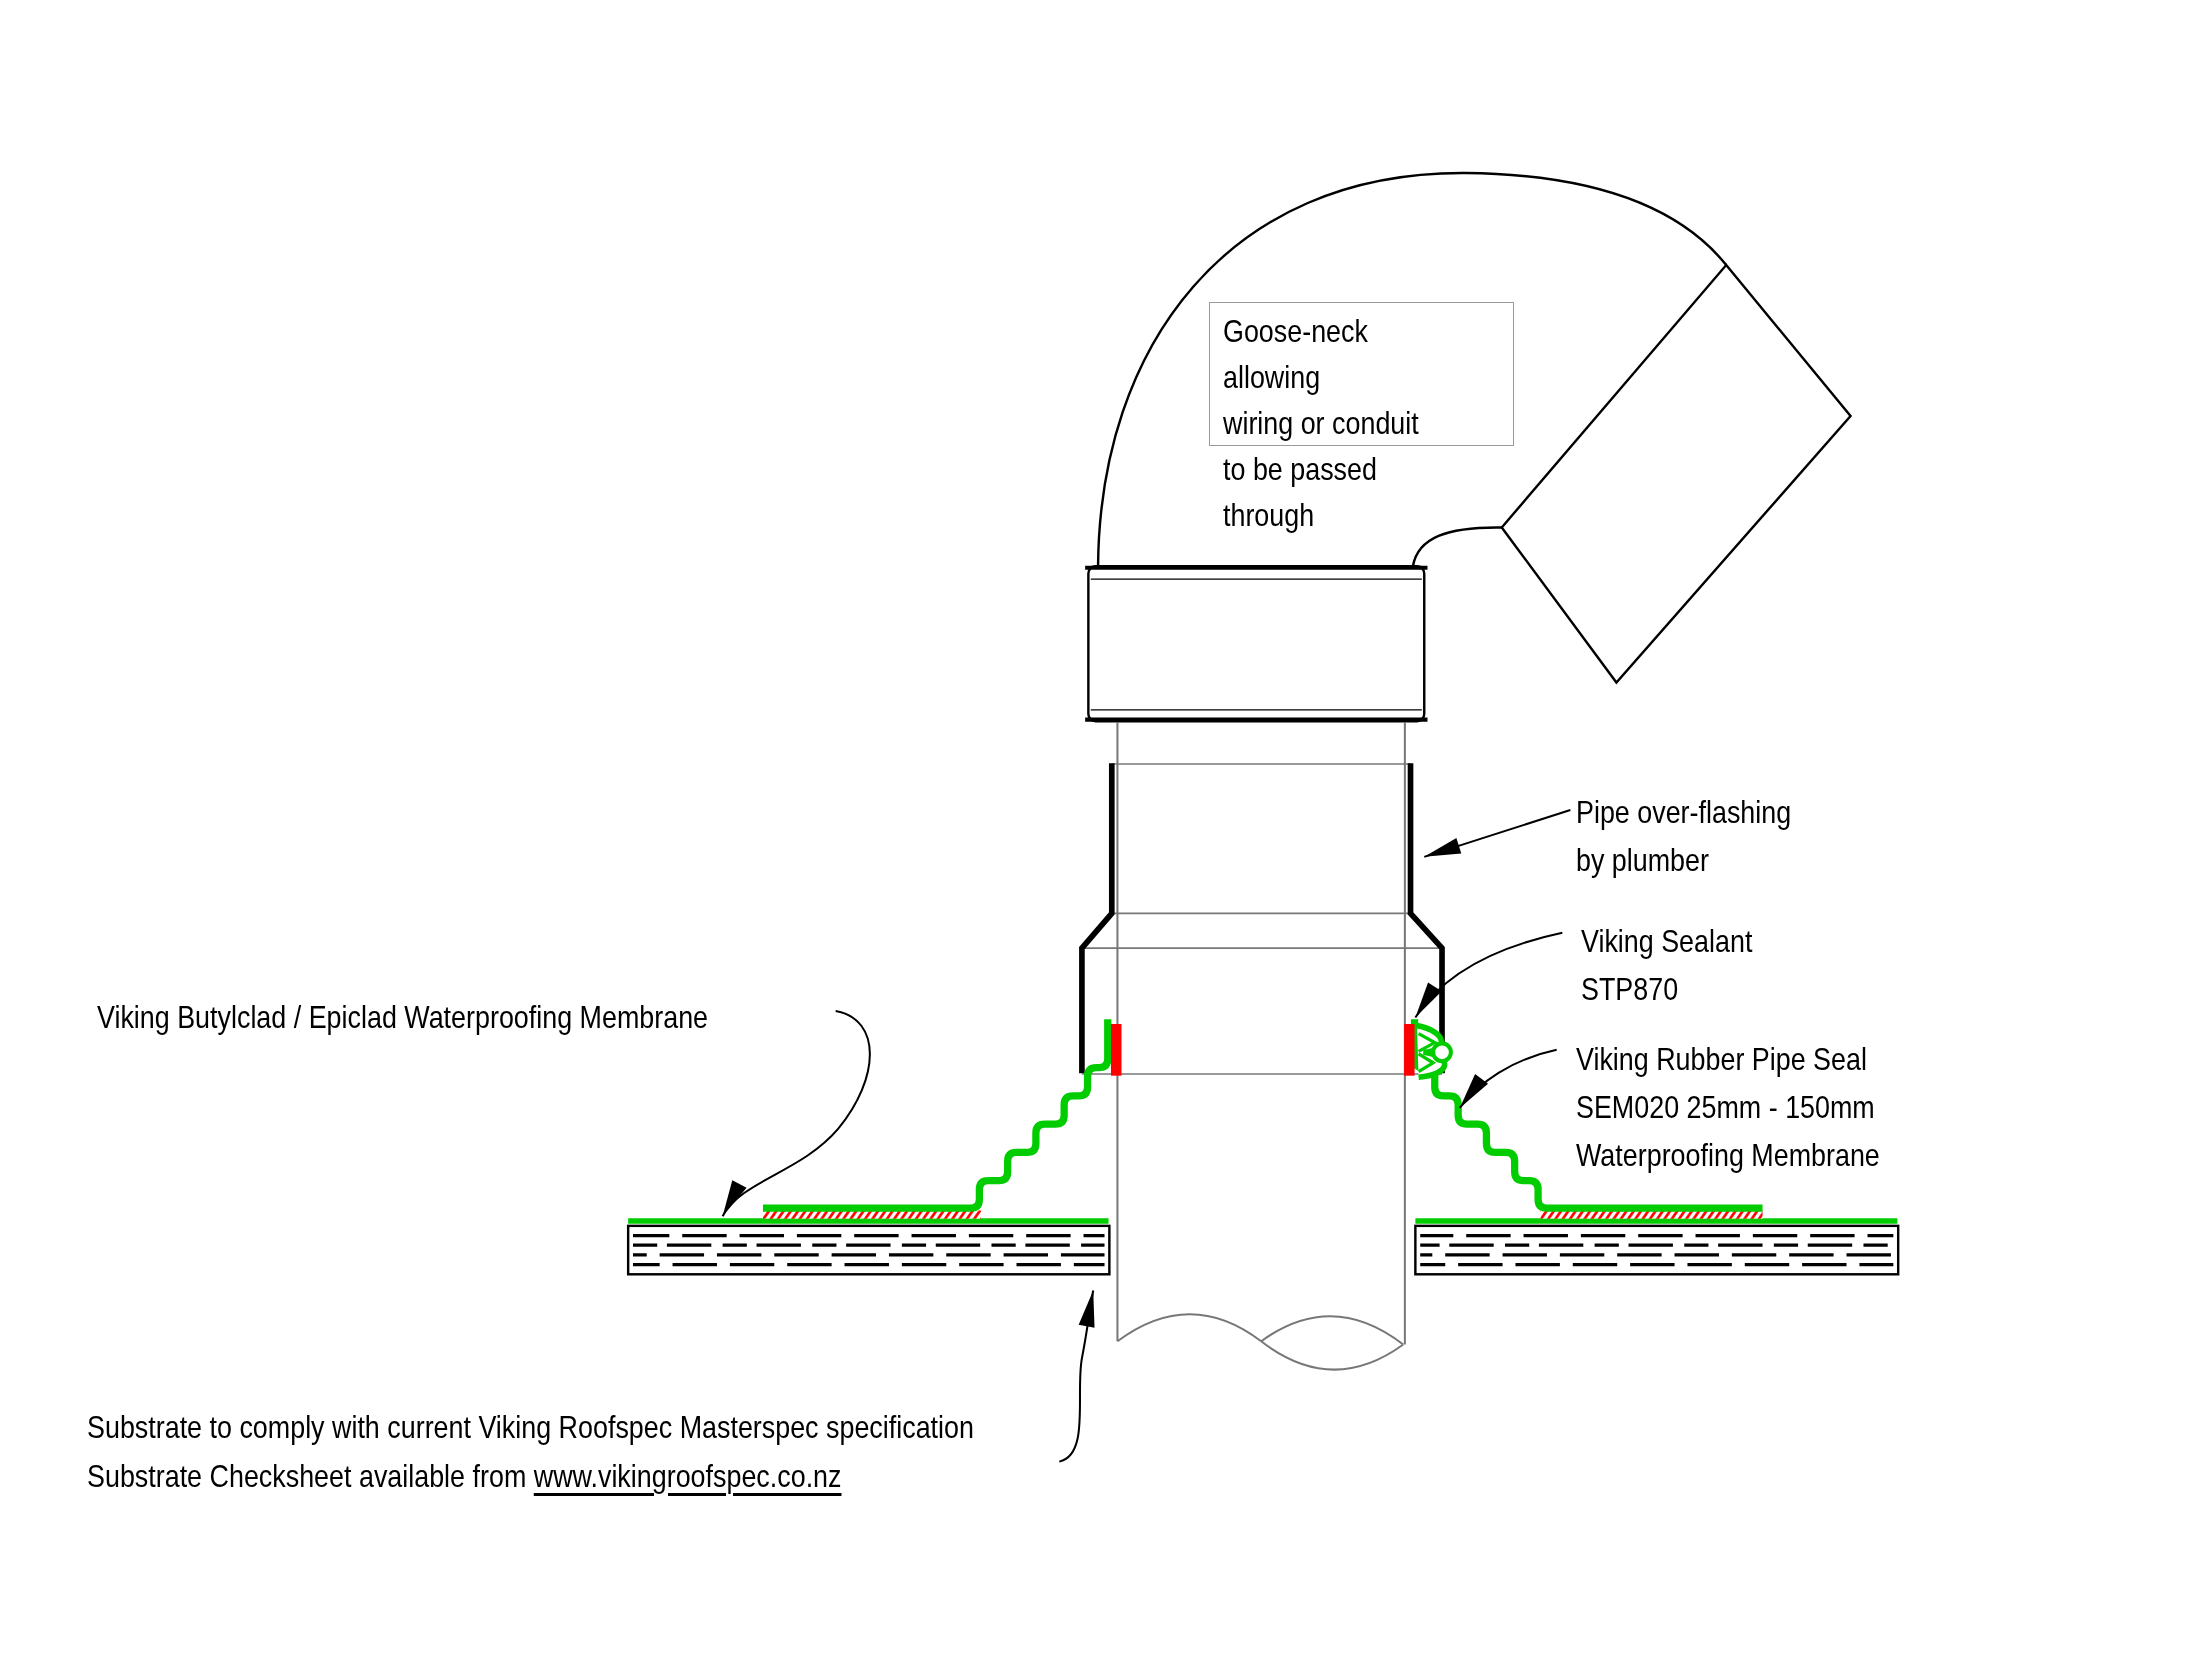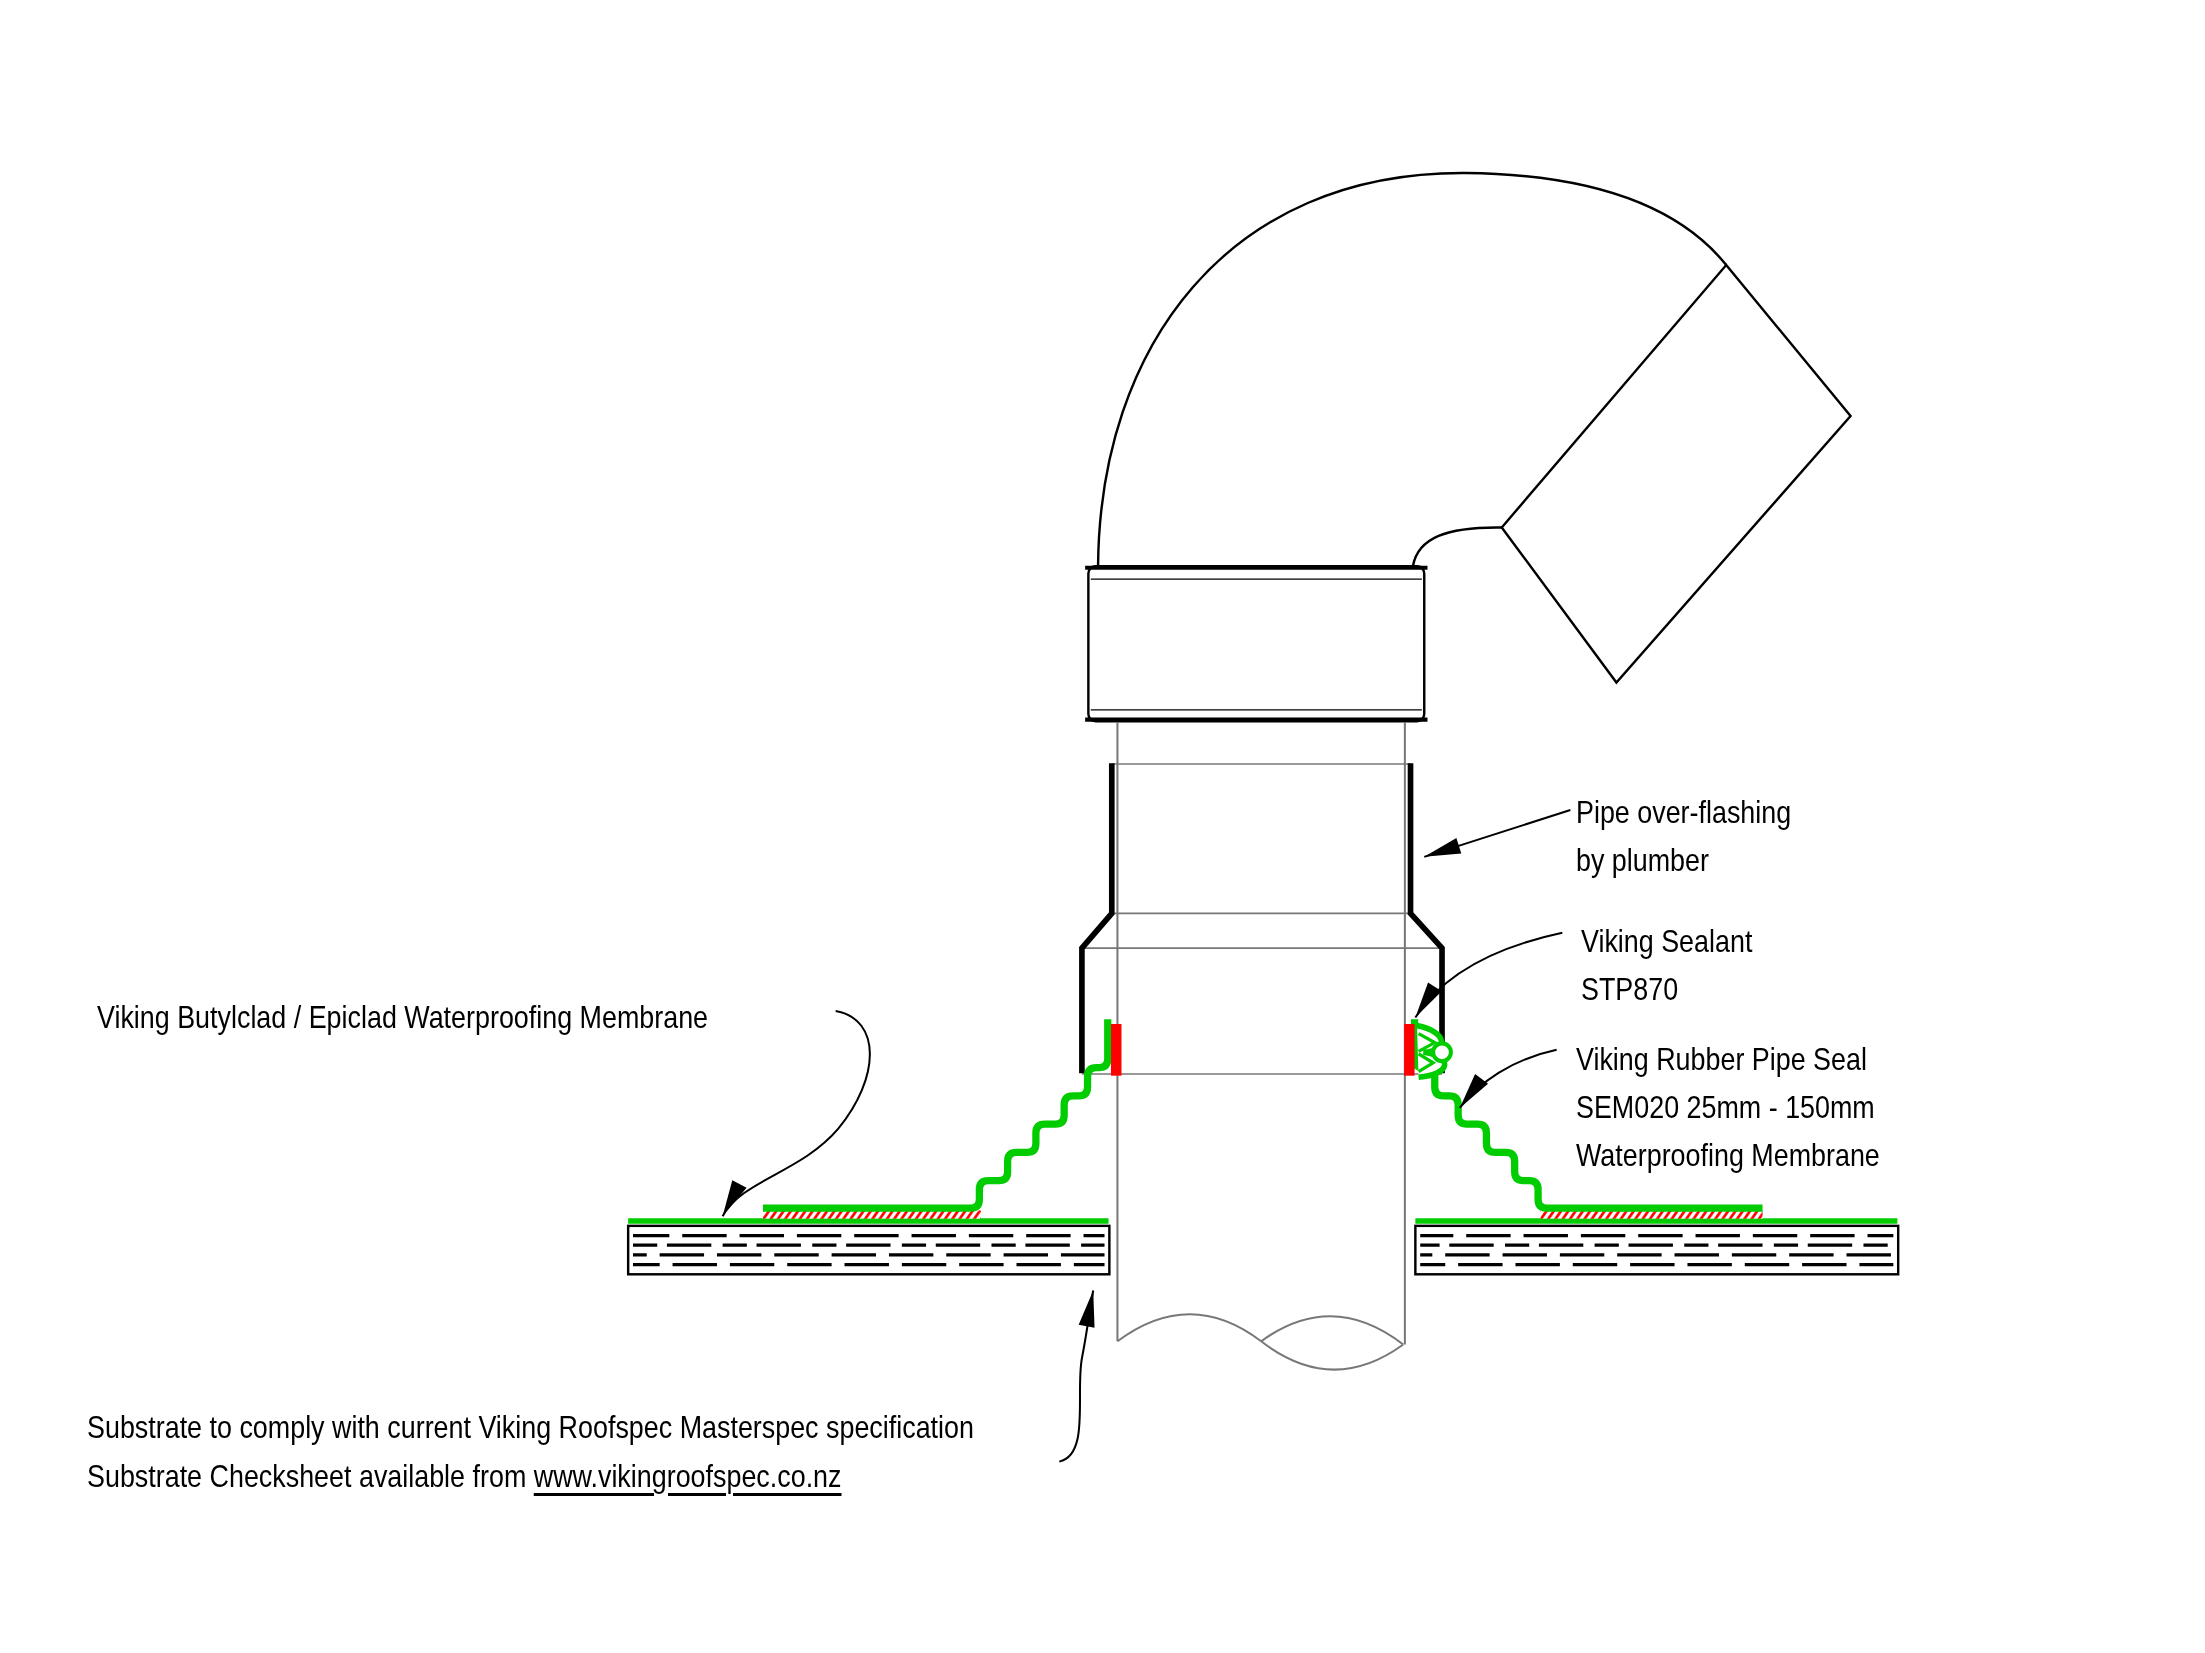--- a/index.html
+++ b/index.html
@@ -138,20 +138,25 @@
       <path class="leader" marker-end="url(#arr)" d="M 1928 1300 C 1872 1312 1832 1340 1808 1372"></path>
     </g>
     <g>
       <path class="leader" marker-end="url(#arr)" d="M 1035 1252 C 1092 1262 1090 1335 1038 1398 C 992 1452 918 1462 895 1506"></path>
     </g>
     <g>
       <path class="leader" marker-end="url(#arr)" d="M 1312 1810 C 1350 1802 1332 1725 1340 1682 C 1347 1646 1349 1625 1354 1598"></path>
     </g>
   </svg>
 
+  <div class="note-box">
+    <div class="label">Goose-neck allowing
+wiring or conduit
+to be passed through</div>
+  </div>
 
   <div class="label" style="left:1576px;top:788px;">Pipe  over-flashing
 by plumber</div>
 
   <div class="label" style="left:1581px;top:917px;">Viking Sealant
 STP870</div>
 
   <div class="label" style="left:1576px;top:1035px;">Viking Rubber Pipe Seal
 SEM020 25mm - 150mm
 Waterproofing Membrane</div>

